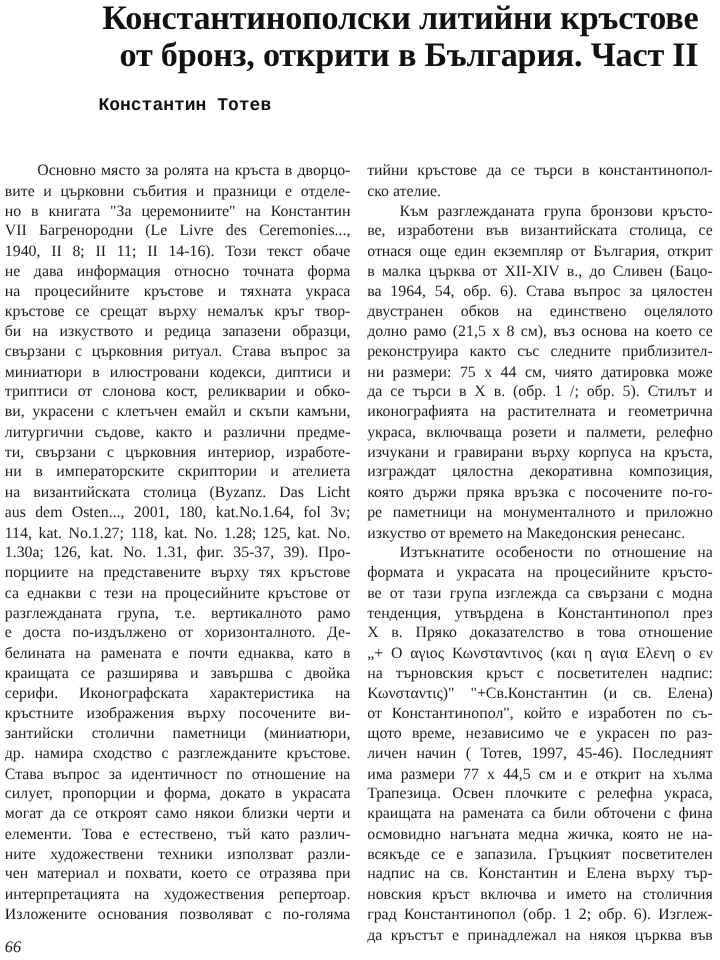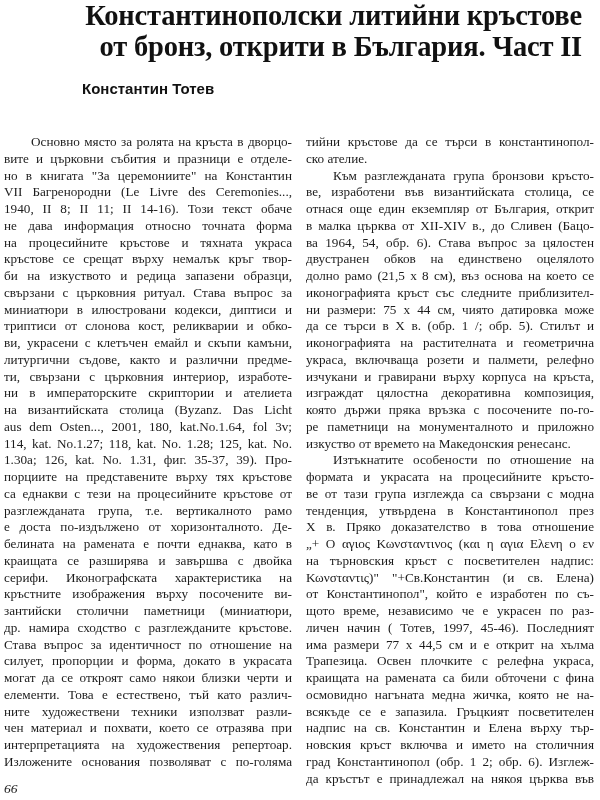--- a/index.html
+++ b/index.html
@@ -27,21 +27,21 @@
     line-height: 31px;
     letter-spacing: -0.2px;
     color: #111;
   }
   .title span { display: block; white-space: nowrap; text-align: right; }
   .author {
     position: absolute;
     left: 82px;
     top: 80px;
     margin: 0;
-    font-family: Liberation Sans, sans-serif;
+    font-family: Liberation Mono, monospace;
     font-weight: bold;
     font-size: 15px;
     line-height: 18px;
     color: #111;
   }
   .column {
     position: absolute;
     top: 134px;
     width: 288px;
     font-size: 13.2px;
@@ -123,21 +123,21 @@
 <div class="column col-right" id="col-right">
     <span class="line">тийни кръстове да се търси в константинопол-</span>
     <span class="line last">ско ателие.</span>
     <span class="line indent">Към разглежданата група бронзови кръсто-</span>
     <span class="line">ве, изработени във византийската столица, се</span>
     <span class="line">отнася още един екземпляр от България, открит</span>
     <span class="line">в малка църква от XII-XIV в., до Сливен (Бацо-</span>
     <span class="line">ва 1964, 54, обр. 6). Става въпрос за цялостен</span>
     <span class="line">двустранен обков на единствено оцелялото</span>
     <span class="line">долно рамо (21,5 х 8 см), въз основа на което се</span>
-    <span class="line">иконографията кръст със следните приблизител-</span>
+    <span class="line">реконструира както със следните приблизител-</span>
     <span class="line">ни размери: 75 х 44 см, чиято датировка може</span>
     <span class="line">да се търси в Х в. (обр. 1 /; обр. 5). Стилът и</span>
     <span class="line">иконографията на растителната и геометрична</span>
     <span class="line">украса, включваща розети и палмети, релефно</span>
     <span class="line">изчукани и гравирани върху корпуса на кръста,</span>
     <span class="line">изграждат цялостна декоративна композиция,</span>
     <span class="line">която държи пряка връзка с посочените по-го-</span>
     <span class="line">ре паметници на монументалното и приложно</span>
     <span class="line last">изкуство от времето на Македонския ренесанс.</span>
     <span class="line indent">Изтъкнатите особености по отношение на</span>

